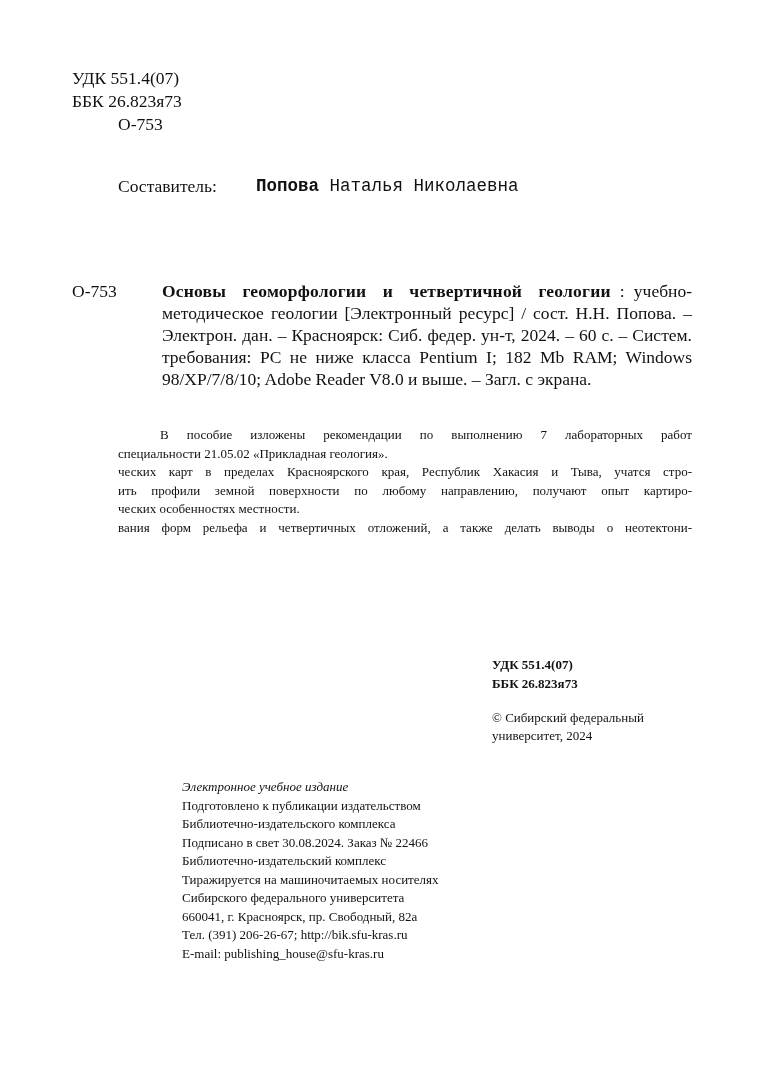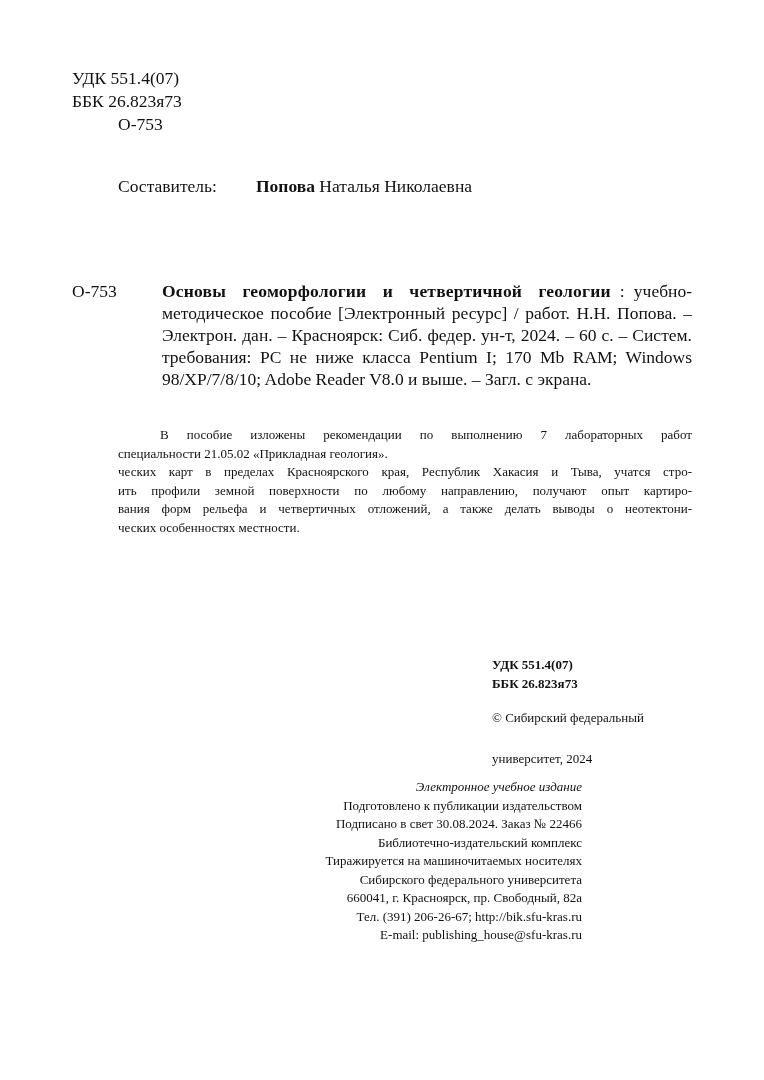--- a/index.html
+++ b/index.html
@@ -5,65 +5,66 @@
   html, body { margin: 0; padding: 0; background: #ffffff; }
   body { width: 764px; height: 1080px; position: relative; overflow: hidden;
          font-family: "Liberation Serif", "DejaVu Serif", serif; color: #111; }
   .abs { position: absolute; white-space: nowrap; }
   .f17 { font-size: 17.5px; line-height: 22px; }
   .f15 { font-size: 13px; line-height: 18.5px; }
   .b { font-weight: bold; }
   .i { font-style: italic; }
   .just { text-align: justify; text-align-last: justify; white-space: normal; }
   .lastline { text-align: left; text-align-last: left; }
-  .center { text-align: right; }
+  .center { text-align: left; }
 </style>
 </head>
 <body>
 
 <div class="abs f17" style="left:72px; top:67px;">УДК  551.4(07)</div>
 <div class="abs f17" style="left:72px; top:90px;">ББК  26.823я73</div>
 <div class="abs f17" style="left:118px; top:113px;">О-753</div>
 
 <div class="abs f17" style="left:118px; top:175px;">Составитель:</div>
-<div class="abs f17" style="left:256px; top:175px;">
+<div class="abs f17" style="left:256px; top:175px;font-family:Liberation Mono, monospace;">
   <span class="b">Попова</span>
   <span>Наталья Николаевна</span>
 </div>
 
 <div class="abs f17" style="left:72px; top:280px;">О-753</div>
 <div class="abs f17" style="left:162px; top:280px; width:530px;">
   <div class="just" style="word-spacing:3px;">
     <span class="b" style="letter-spacing:0.2px; word-spacing:10px;">Основы геоморфологии и четвертичной геологии</span><span> : учебно-</span>
   </div>
 </div>
 <div class="abs f17" style="left:162px; top:302px; width:530px;">
-  <div class="just">методическое пособие [Электронный ресурс] / работ. Н.Н. Попова. –</div>
+  <div class="just">методическое геологии [Электронный ресурс] / сост. Н.Н. Попова. –</div>
   <div class="just">Электрон. дан. – Красноярск: Сиб. федер. ун-т, 2024. – 60 с. – Систем.</div>
-  <div class="just">требования: PC не ниже класса Pentium I; 170 Mb RAM; Windows</div>
+  <div class="just">требования: PC не ниже класса Pentium I; 182 Mb RAM; Windows</div>
   <div class="just lastline">98/XP/7/8/10; Adobe Reader V8.0 и выше. – Загл. с экрана.</div>
 </div>
 
 <div class="abs f15" style="left:118px; top:426px; width:574px;">
   <div class="just" style="padding-left:42px;">В пособие изложены рекомендации по выполнению 7 лабораторных работ</div>
   <div class="just lastline">специальности 21.05.02 «Прикладная геология».</div>
   <div class="just">ческих карт в пределах Красноярского края, Республик Хакасия и Тыва, учатся стро-</div>
   <div class="just">ить профили земной поверхности по любому направлению, получают опыт картиро-</div>
+  <div class="just lastline">ческих особенностях местности.</div>
   <div class="just">вания форм рельефа и четвертичных отложений, а также делать выводы о неотектони-</div>
-  <div class="just lastline">ческих особенностях местности.</div>
 </div>
 
 <div class="abs f15 b" style="left:492px; top:656px;">УДК 551.4(07)</div>
 <div class="abs f15 b" style="left:492px; top:675px;">ББК 26.823я73</div>
 <div class="abs f15" style="left:492px; top:709px;">© Сибирский федеральный</div>
-<div class="abs f15" style="left:492px; top:727px;margin-top:23px;">университет, 2024</div>
+<div class="abs f15" style="left:492px; top:727px;">университет, 2024</div>
 
 <div class="abs f15 center" style="left:182px; top:778px; width:400px;">
   <div class="i">Электронное учебное издание</div>
   <div>Подготовлено к публикации издательством</div>
+  <div>Библиотечно-издательского комплекса</div>
   <div>Подписано в свет 30.08.2024. Заказ № 22466</div>
   <div>Библиотечно-издательский комплекс</div>
   <div>Тиражируется на машиночитаемых носителях</div>
   <div>Сибирского федерального университета</div>
   <div>660041, г. Красноярск, пр. Свободный, 82а</div>
   <div>Тел. (391) 206-26-67; http://bik.sfu-kras.ru</div>
   <div>E-mail: publishing_house@sfu-kras.ru</div>
 </div>
 
 </body></html>

